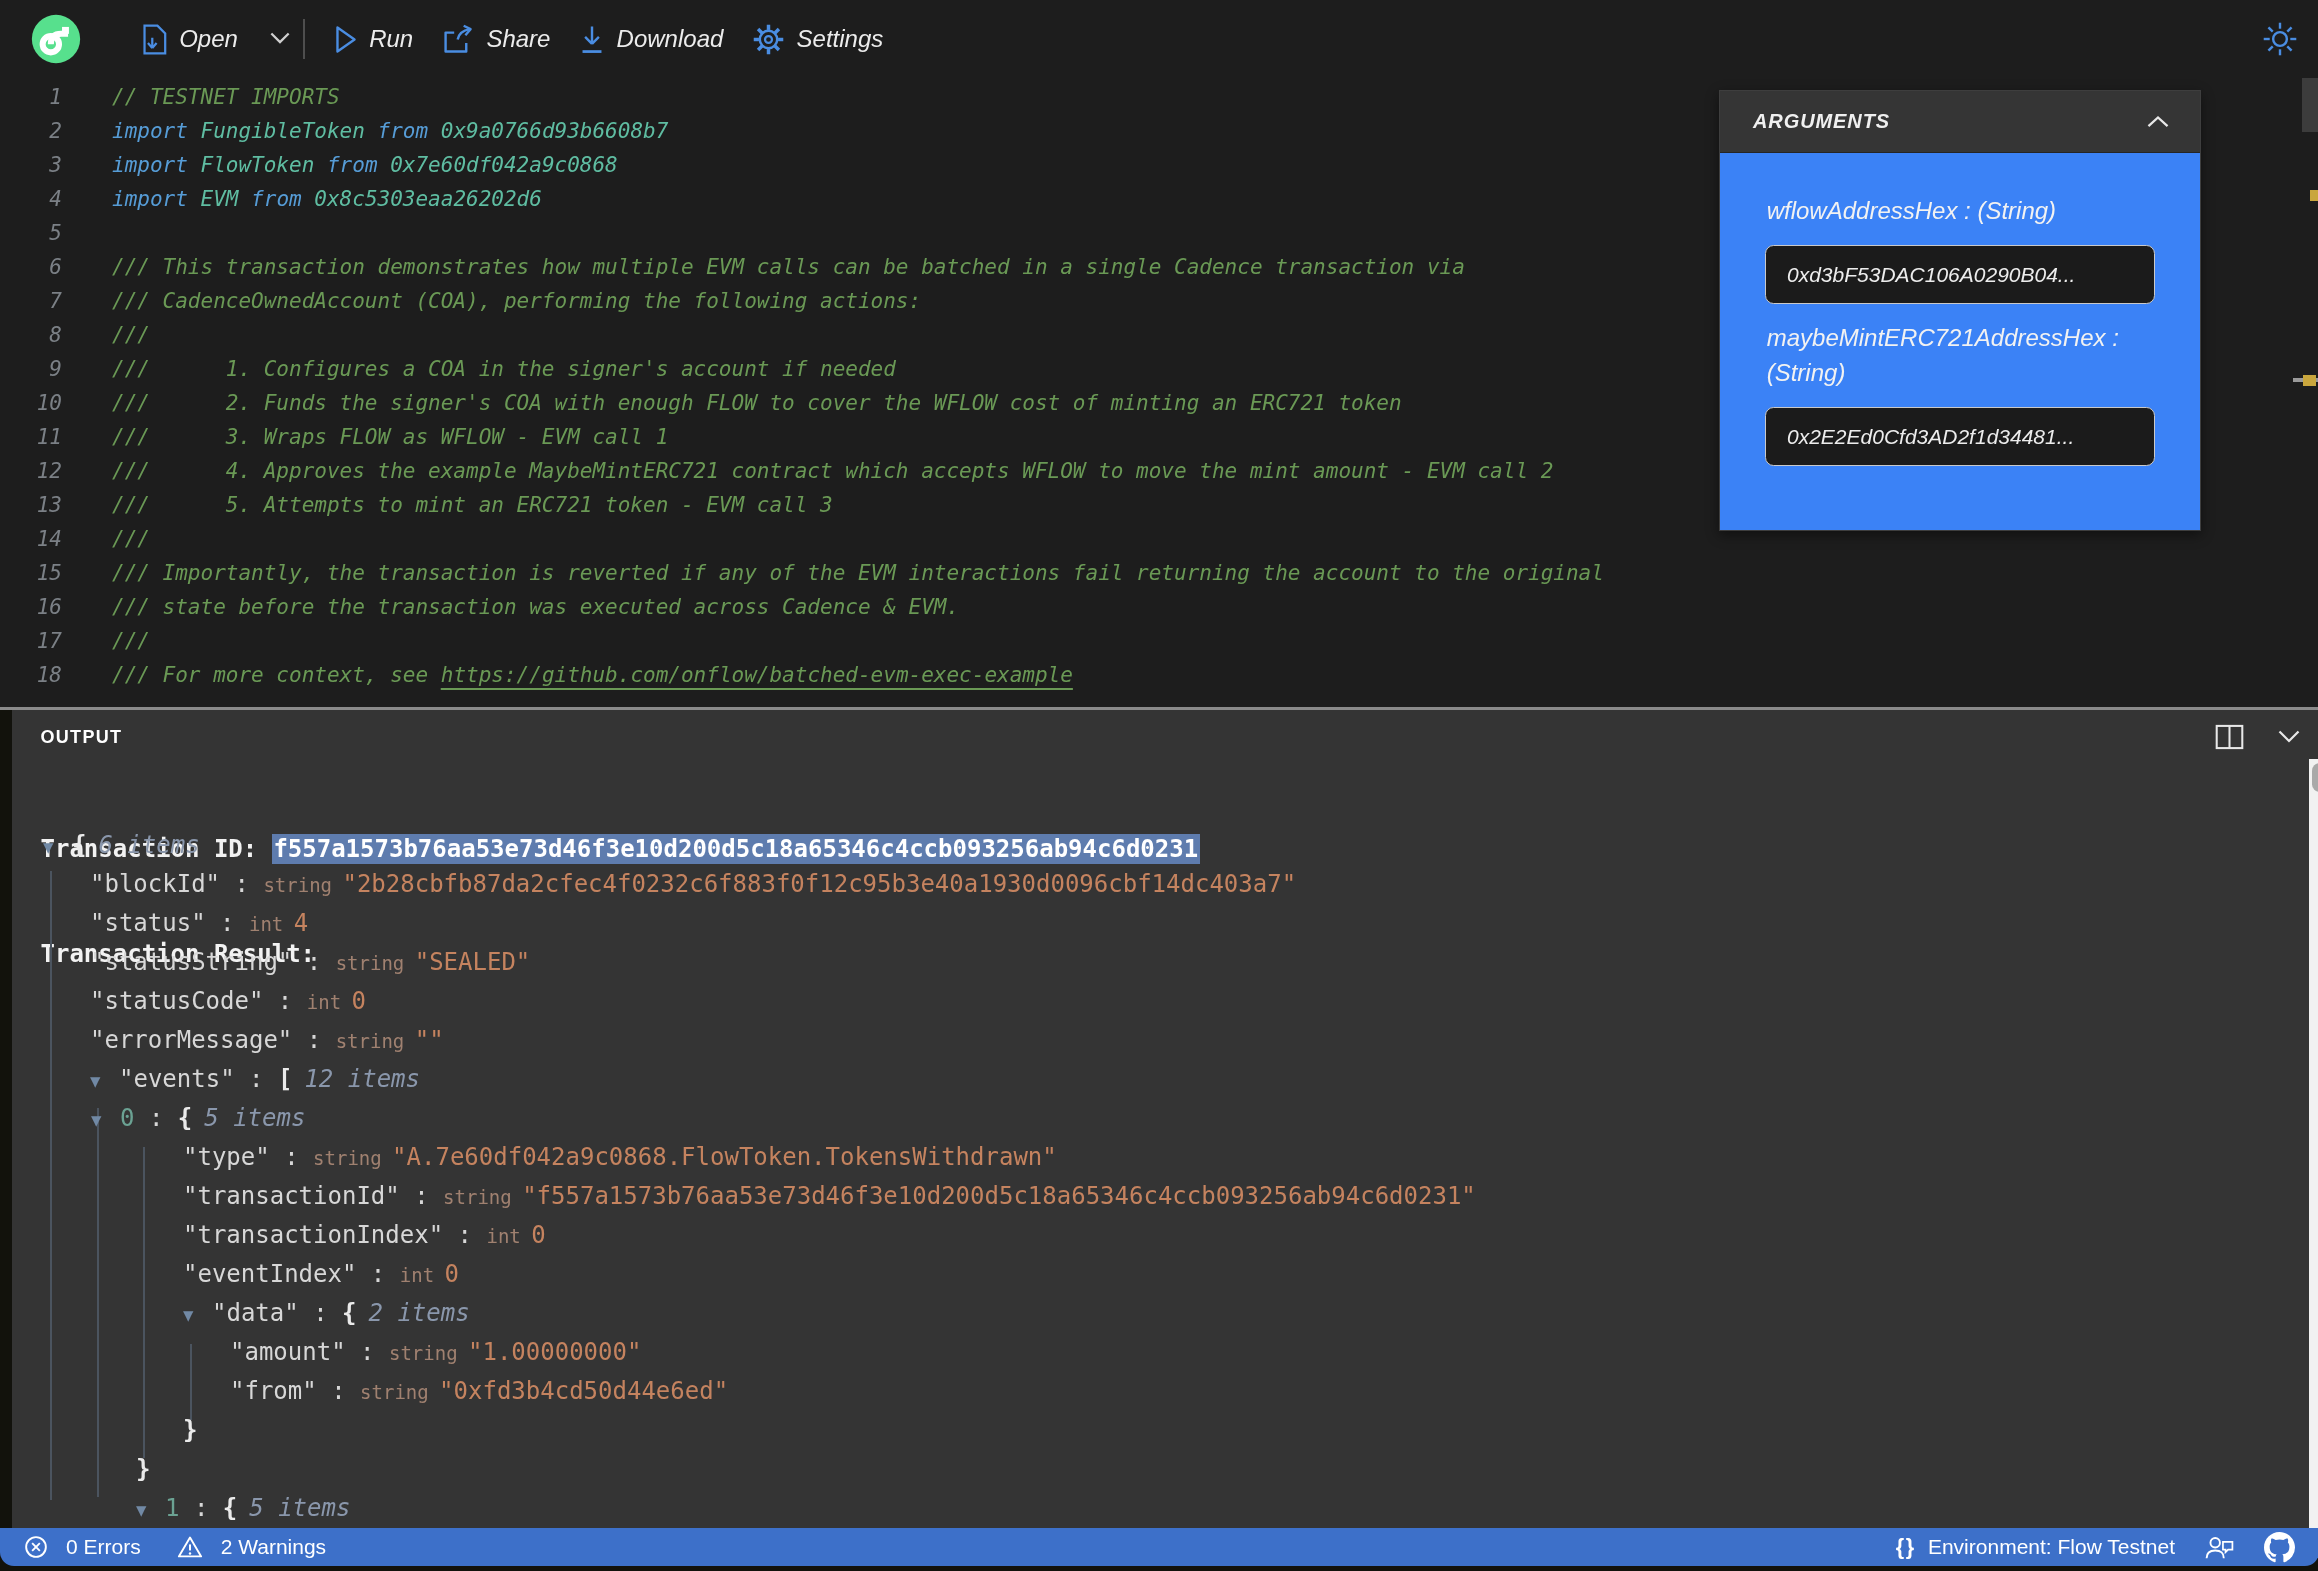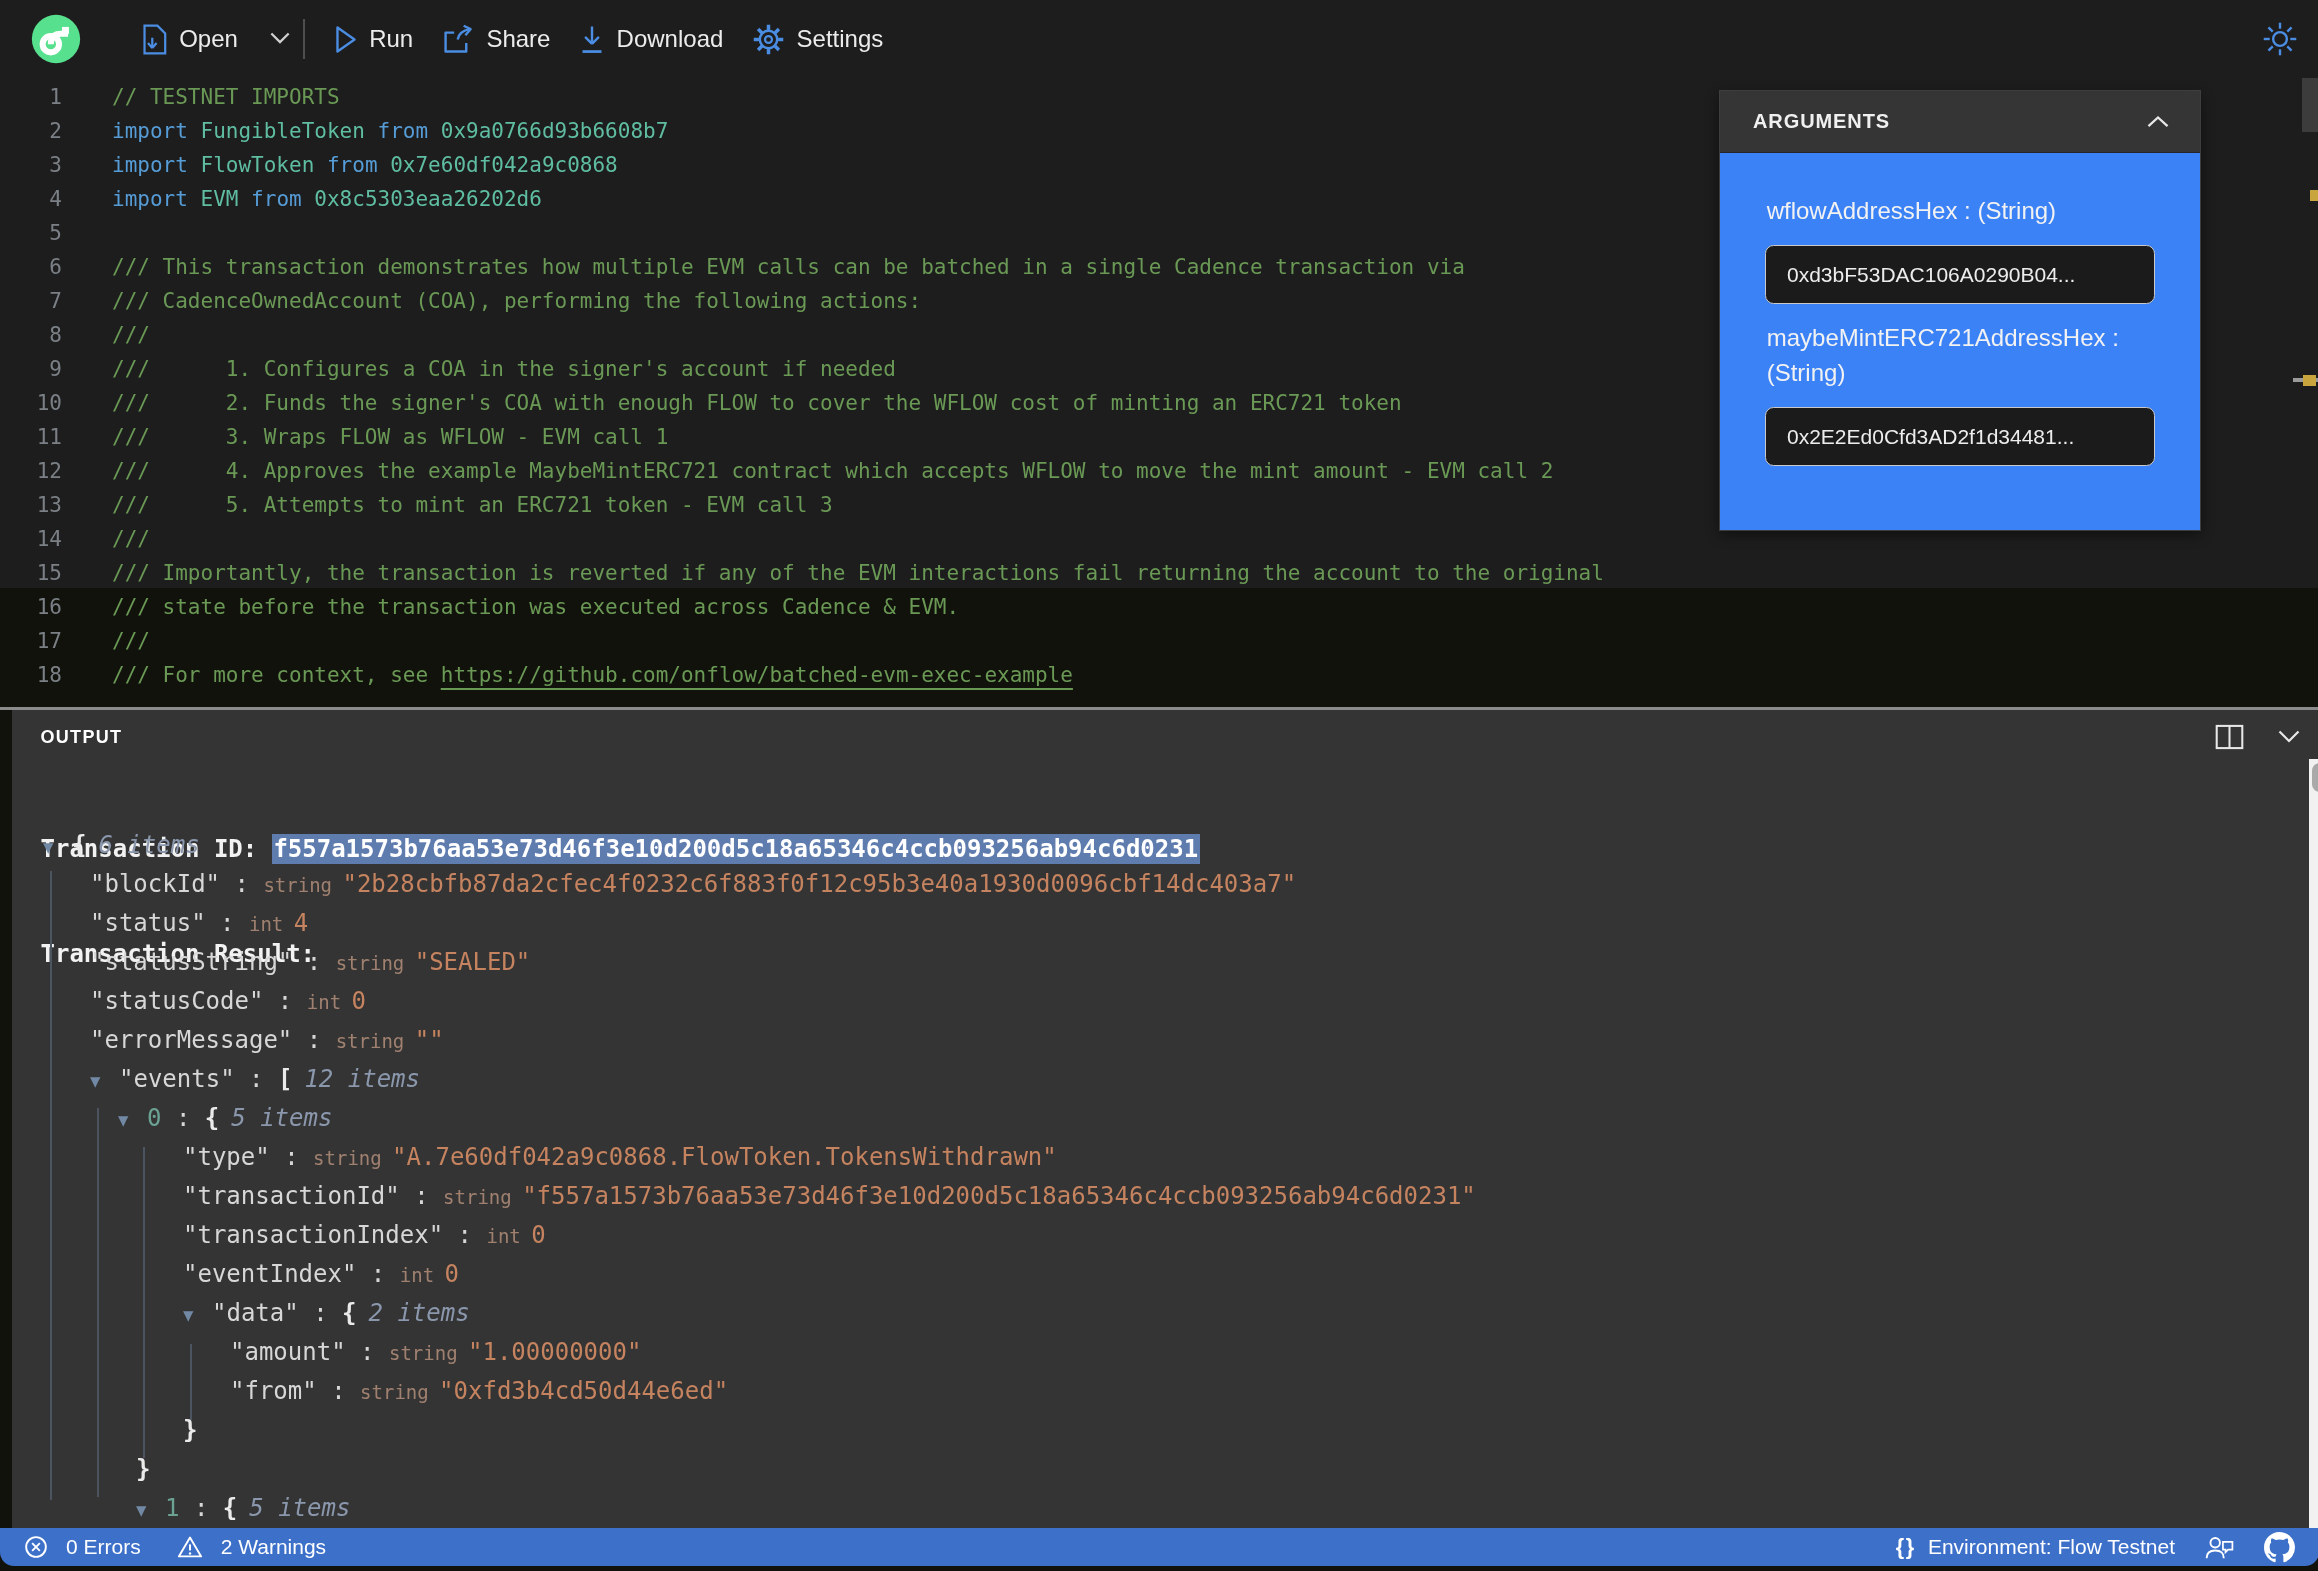--- a/index.html
+++ b/index.html
@@ -1,21 +1,21 @@
 <!DOCTYPE html>
 <html style="font-size:14px"><head>
 <meta charset="utf-8">
 <style>
   * { margin:0; padding:0; box-sizing:border-box; }
   html,body { background:#12120c; }
   body { font-family:"Liberation Sans", sans-serif; }
   .app { position:relative; width:2319px; height:1572px; overflow:hidden; }
 
   
-  .top-section { position:absolute; left:0; top:0; width:2319px; height:588px; background:#1d1d1d; }
+  .top-section { position:absolute; left:0; top:0; width:2319px; height:707px; background:#1d1d1d;font-style:italic; }
 
   .toolbar { position:absolute; left:0; top:0; right:0; height:78px; display:flex; align-items:center; padding-left:31px; }
   .logo { width:50px; height:50px; margin-right:59px; flex:none; }
   .tb-group { display:flex; align-items:center; gap:11.2px; margin-right:29px; cursor:pointer; }
   .tb-label { color:#ececec; font-size:24px; }
   .tb-sep { width:1.7px; height:40px; background:#4e4e4e; margin:0 29px 0 5.2px; }
   .tb-chev { margin-right:5.2px; cursor:pointer; display:flex; align-items:center; }
   .theme-toggle { position:absolute; right:21px; top:21px; cursor:pointer; }
 
   .editor { position:absolute; left:0; top:78px; right:0; height:629px; overflow:hidden; }
@@ -221,21 +221,21 @@
     <div class="guide g3"></div>
 
     <div class="tree">
         <div class="tree-row" style="padding-left: 31px;"><span class="sg-arrow">▼</span><span class="sg-br">{</span><span class="sg-it">6 items</span></div>
         <div class="tree-row" style="padding-left: 78px;"><span class="sg-key">"blockId"</span><span class="sg-pn"> : </span><span class="sg-ty">string</span><span class="sg-str">"2b28cbfb87da2cfec4f0232c6f883f0f12c95b3e40a1930d0096cbf14dc403a7"</span></div>
         <div class="tree-row" style="padding-left: 78px;"><span class="sg-key">"status"</span><span class="sg-pn"> : </span><span class="sg-ty">int</span><span class="sg-int">4</span></div>
         <div class="tree-row" style="padding-left: 78px;"><span class="sg-key">"statusString"</span><span class="sg-pn"> : </span><span class="sg-ty">string</span><span class="sg-str">"SEALED"</span></div>
         <div class="tree-row" style="padding-left: 78px;"><span class="sg-key">"statusCode"</span><span class="sg-pn"> : </span><span class="sg-ty">int</span><span class="sg-int">0</span></div>
         <div class="tree-row" style="padding-left: 78px;"><span class="sg-key">"errorMessage"</span><span class="sg-pn"> : </span><span class="sg-ty">string</span><span class="sg-str">""</span></div>
         <div class="tree-row" style="padding-left: 78px;"><span class="sg-arrow">▼</span><span class="sg-key">"events"</span><span class="sg-pn"> : </span><span class="sg-br">[</span><span class="sg-it">12 items</span></div>
-        <div class="tree-row" style="padding-left: 79px; margin-left: 27px;"><span class="sg-arrow">▼</span><span class="sg-idx">0</span><span class="sg-pn"> : </span><span class="sg-br">{</span><span class="sg-it">5 items</span></div>
+        <div class="tree-row" style="padding-left: 79px;"><span class="sg-arrow">▼</span><span class="sg-idx">0</span><span class="sg-pn"> : </span><span class="sg-br">{</span><span class="sg-it">5 items</span></div>
         <div class="tree-row" style="padding-left: 171px;"><span class="sg-key">"type"</span><span class="sg-pn"> : </span><span class="sg-ty">string</span><span class="sg-str">"A.7e60df042a9c0868.FlowToken.TokensWithdrawn"</span></div>
         <div class="tree-row" style="padding-left: 171px;"><span class="sg-key">"transactionId"</span><span class="sg-pn"> : </span><span class="sg-ty">string</span><span class="sg-str">"f557a1573b76aa53e73d46f3e10d200d5c18a65346c4ccb093256ab94c6d0231"</span></div>
         <div class="tree-row" style="padding-left: 171px;"><span class="sg-key">"transactionIndex"</span><span class="sg-pn"> : </span><span class="sg-ty">int</span><span class="sg-int">0</span></div>
         <div class="tree-row" style="padding-left: 171px;"><span class="sg-key">"eventIndex"</span><span class="sg-pn"> : </span><span class="sg-ty">int</span><span class="sg-int">0</span></div>
         <div class="tree-row" style="padding-left: 171px;"><span class="sg-arrow">▼</span><span class="sg-key">"data"</span><span class="sg-pn"> : </span><span class="sg-br">{</span><span class="sg-it">2 items</span></div>
         <div class="tree-row" style="padding-left: 218px;"><span class="sg-key">"amount"</span><span class="sg-pn"> : </span><span class="sg-ty">string</span><span class="sg-str">"1.00000000"</span></div>
         <div class="tree-row" style="padding-left: 218px;"><span class="sg-key">"from"</span><span class="sg-pn"> : </span><span class="sg-ty">string</span><span class="sg-str">"0xfd3b4cd50d44e6ed"</span></div>
         <div class="tree-row" style="padding-left: 171px;"><span class="sg-br">}</span></div>
         <div class="tree-row" style="padding-left: 124px;"><span class="sg-br">}</span></div>
         <div class="tree-row" style="padding-left: 124px;"><span class="sg-arrow">▼</span><span class="sg-idx">1</span><span class="sg-pn"> : </span><span class="sg-br">{</span><span class="sg-it">5 items</span></div>

